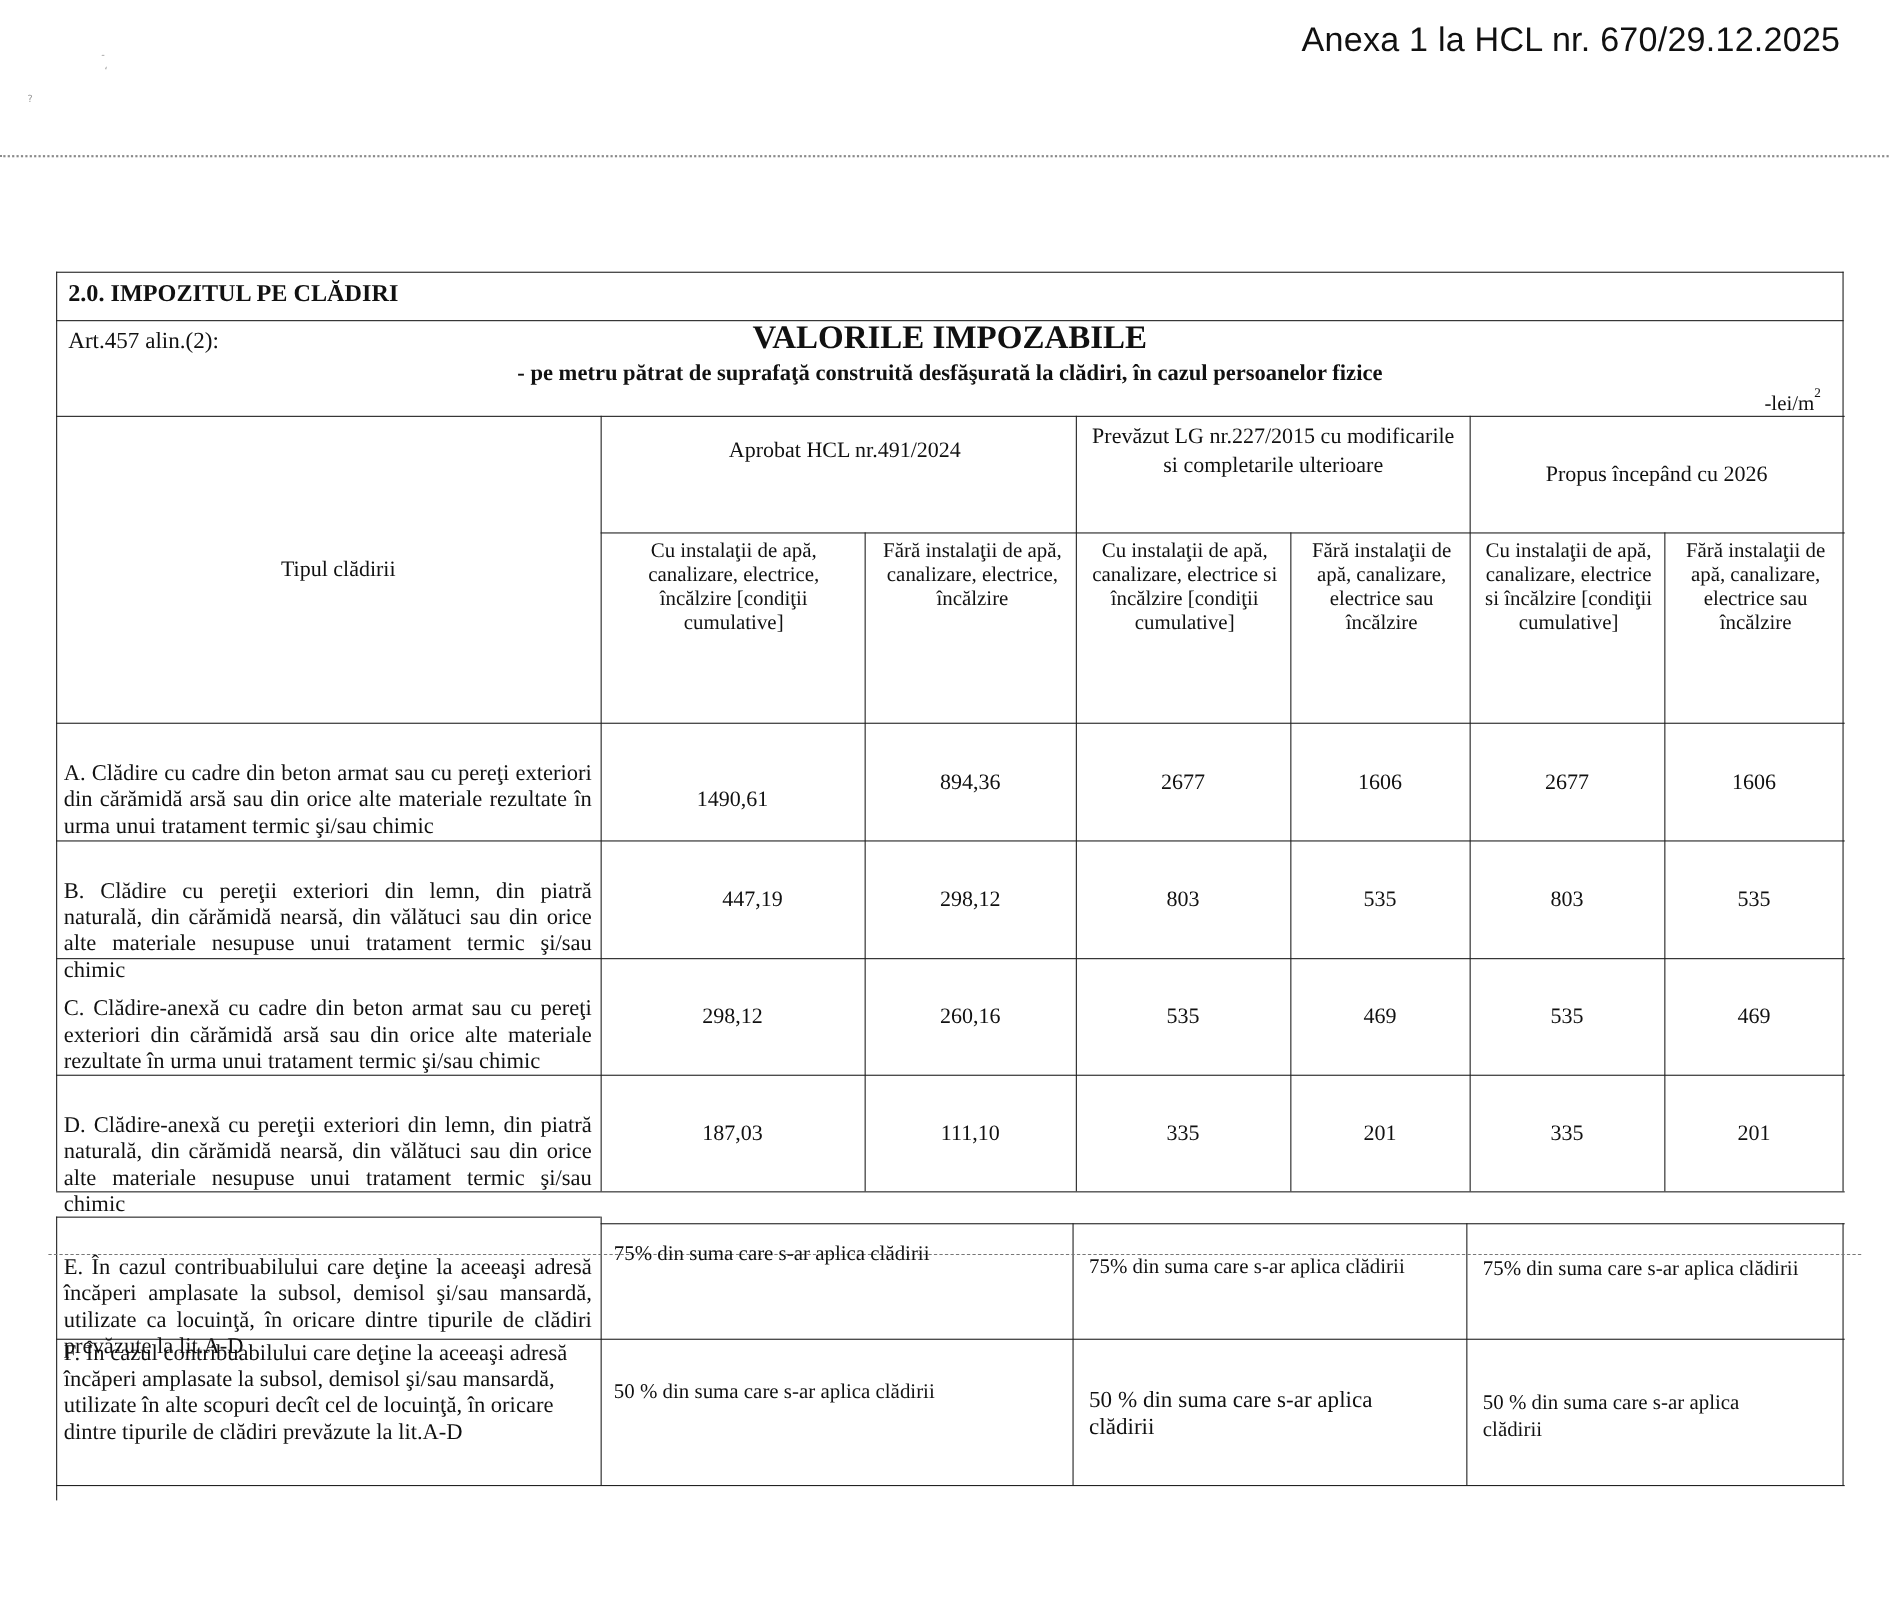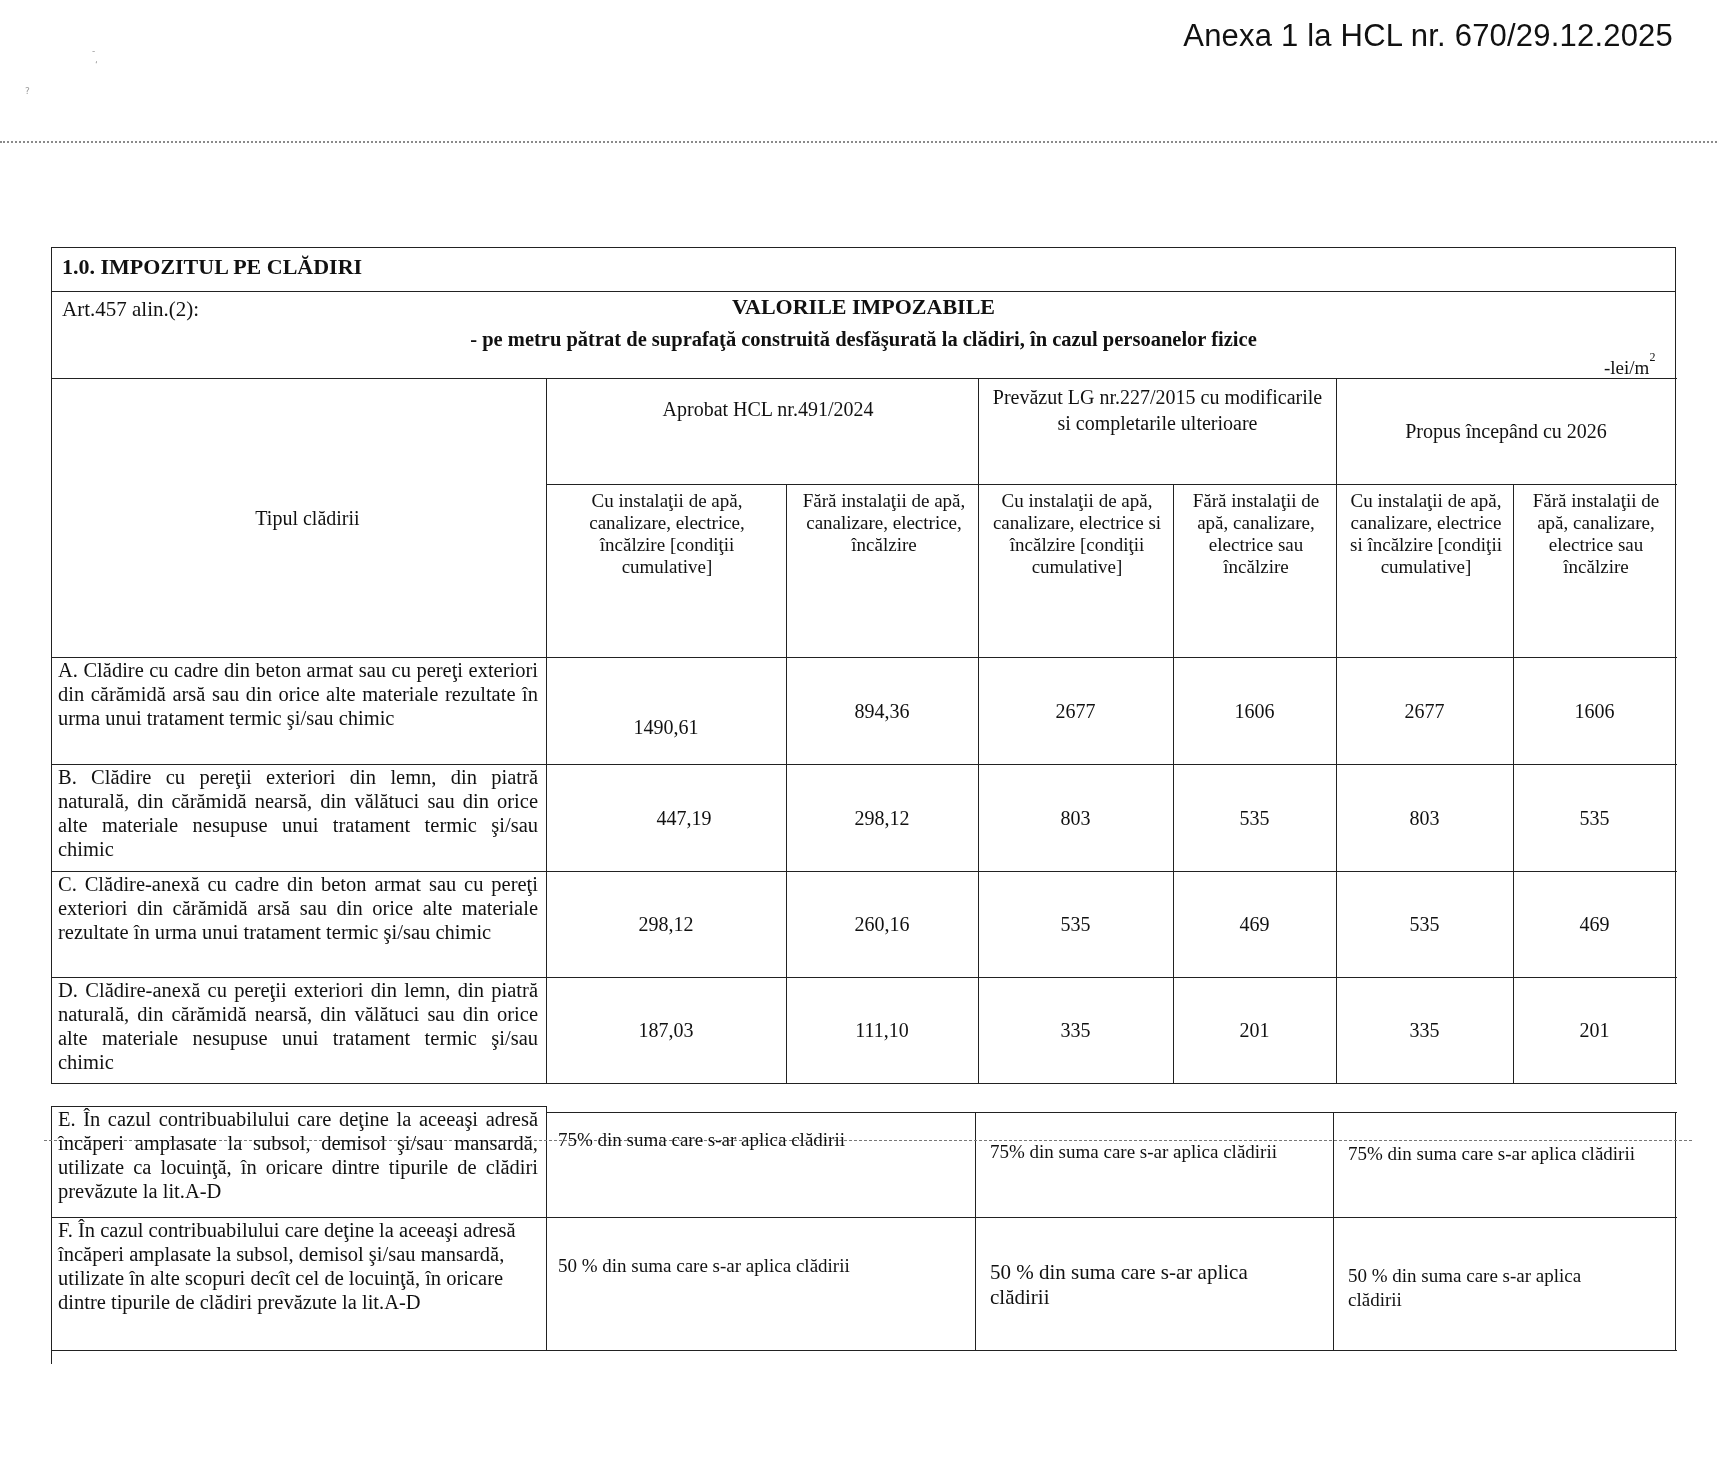--- a/index.html
+++ b/index.html
@@ -11,21 +11,21 @@
   .sep { position:absolute; left:0; right:0; top:141px; height:0; border-top:2px dotted #8a8a8a; }
 
   
   .hl { position:absolute; height:0; border-top:1.5px solid #222; }
   .vl { position:absolute; width:0; border-left:1.5px solid #222; }
   .dash { position:absolute; height:0; border-top:1px dashed #777; }
 
   .cell { position:absolute; box-sizing:border-box; display:flex; font-size:19px; line-height:22px; }
   .center { justify-content:center; align-items:center; text-align:center; }
   .topc { justify-content:center; align-items:flex-start; text-align:center; }
-  .just { text-align:justify; text-align-last:left; font-size:20.5px; line-height:24px; padding:0 8px 0 6px; align-items:flex-start; }
+  .just { text-align:justify; text-align-last:left; font-size:20.5px; line-height:24px; padding:0 8px 0 6px; align-items:flex-start;margin-top:33px; }
   .num { font-size:20px; justify-content:center; align-items:center; }
   .pct { font-size:19px; line-height:24px; padding-left:10px; align-items:flex-start; }
   .pct-lg { font-size:21px; line-height:25px; }
   .bold { font-weight:bold; }
 </style>
 </head>
 <body>
 
 <div class="annex">Anexa 1 la HCL nr. 670/29.12.2025</div>
 <div class="scan-mark" style="left:92px;top:46px;">-</div>
@@ -47,23 +47,23 @@
 
   <div class="vl" style="left:51px;top:247px;height:836px;"></div>
   <div class="vl" style="left:1675px;top:247px;height:836px;"></div>
   <div class="vl" style="left:546px;top:378px;height:705px;"></div>
   <div class="vl" style="left:786px;top:484px;height:599px;"></div>
   <div class="vl" style="left:978px;top:378px;height:705px;"></div>
   <div class="vl" style="left:1173px;top:484px;height:599px;"></div>
   <div class="vl" style="left:1336px;top:378px;height:705px;"></div>
   <div class="vl" style="left:1513px;top:484px;height:599px;"></div>
 
-  <div class="cell bold" style="left:62px;top:256px;font-size:22px;">1.0.  IMPOZITUL PE CLĂDIRI</div>
+  <div class="cell bold" style="left:62px;top:256px;font-size:22px;">2.0.  IMPOZITUL PE CLĂDIRI</div>
   <div class="cell" style="left:62px;top:298px;font-size:21px;">Art.457 alin.(2):</div>
-  <div class="cell bold center" style="left:51px;width:1625px;top:296px;font-size:22px;">VALORILE IMPOZABILE</div>
+  <div class="cell bold center" style="left:51px;width:1625px;top:296px;font-size:30px;">VALORILE IMPOZABILE</div>
   <div class="cell bold center" style="left:51px;width:1625px;top:328px;font-size:20.5px;">- pe metru pătrat  de suprafaţă construită desfăşurată la clădiri, în cazul persoanelor fizice</div>
   <div class="cell" style="left:1604px;top:357px;font-size:19px;">
     <span>-lei/m</span>
       <sup style="font-size:12px;line-height:0;">2</sup>
   </div>
 
   <div class="cell center" style="left:40px;width:495px;top:378px;height:279px;font-size:20px;margin-left:20px;">Tipul clădirii</div>
 
   <div class="cell topc" style="left:546px;width:432px;top:398px;font-size:20px;padding-left:12px;">Aprobat  HCL nr.491/2024</div>
   <div class="cell topc" style="left:990px;width:335px;top:384px;height:100px;font-size:20px;line-height:26px;">Prevăzut LG  nr.227/2015 cu modificarile si completarile ulterioare</div>

